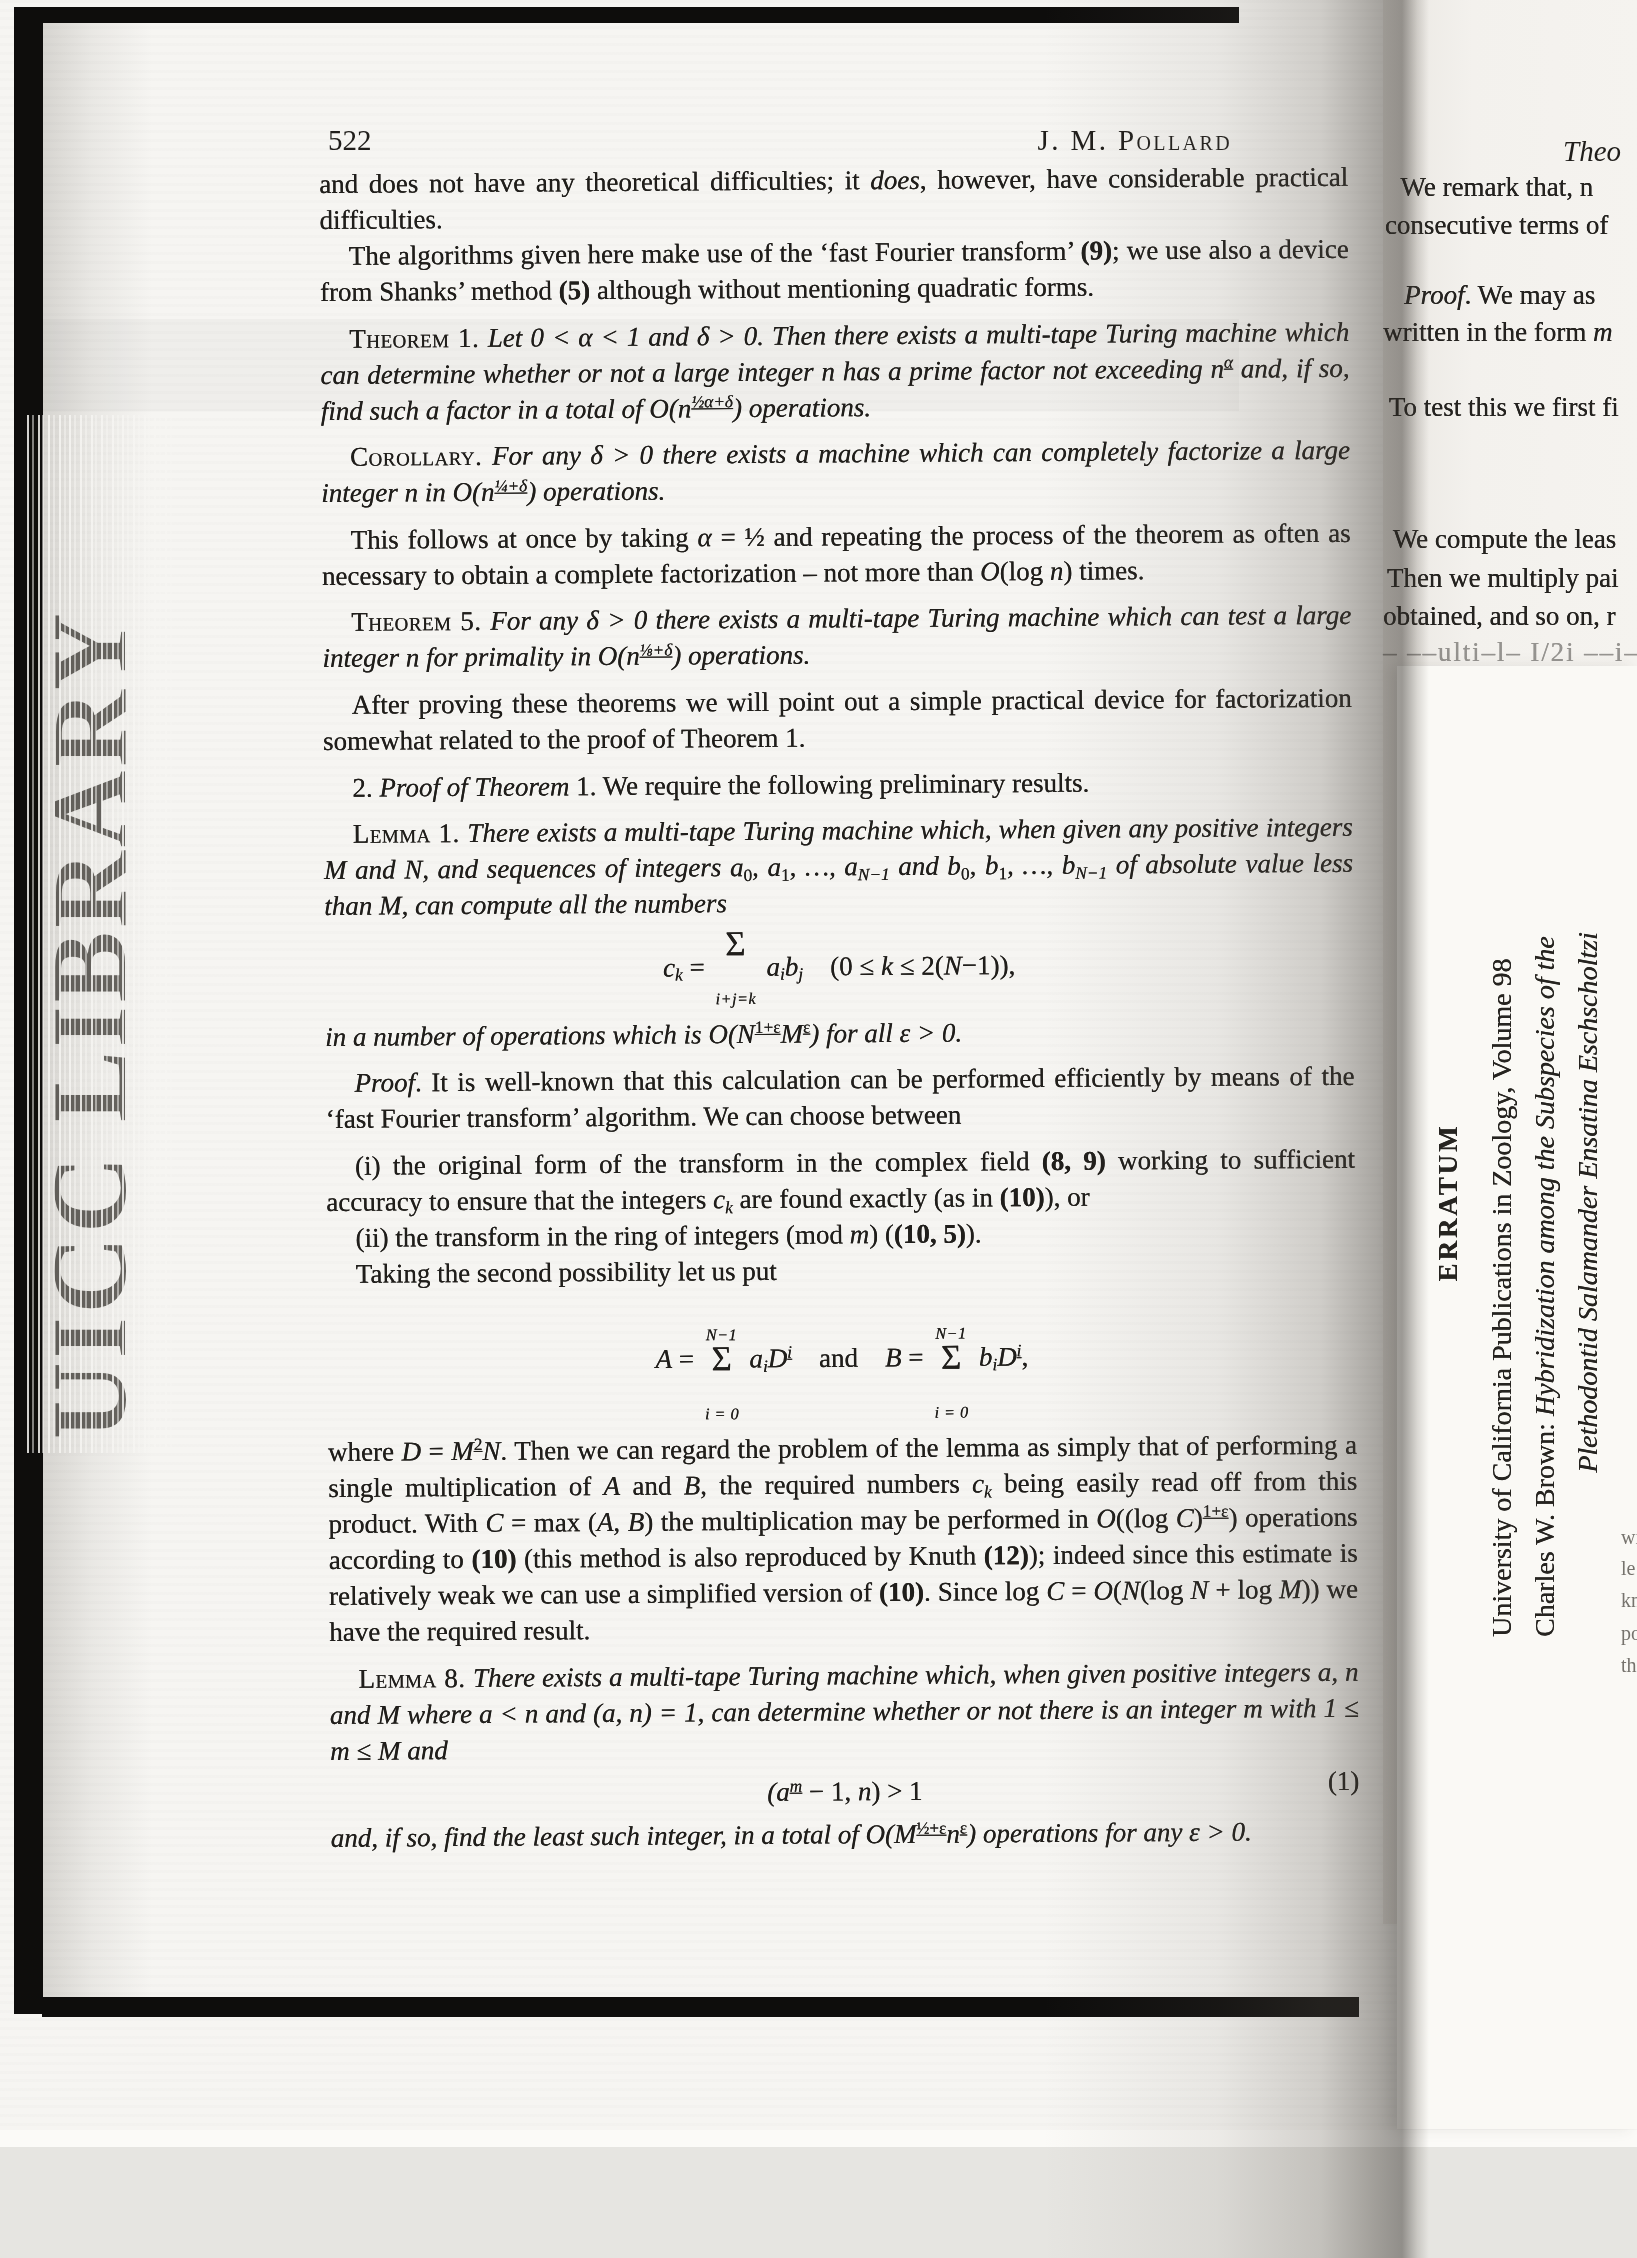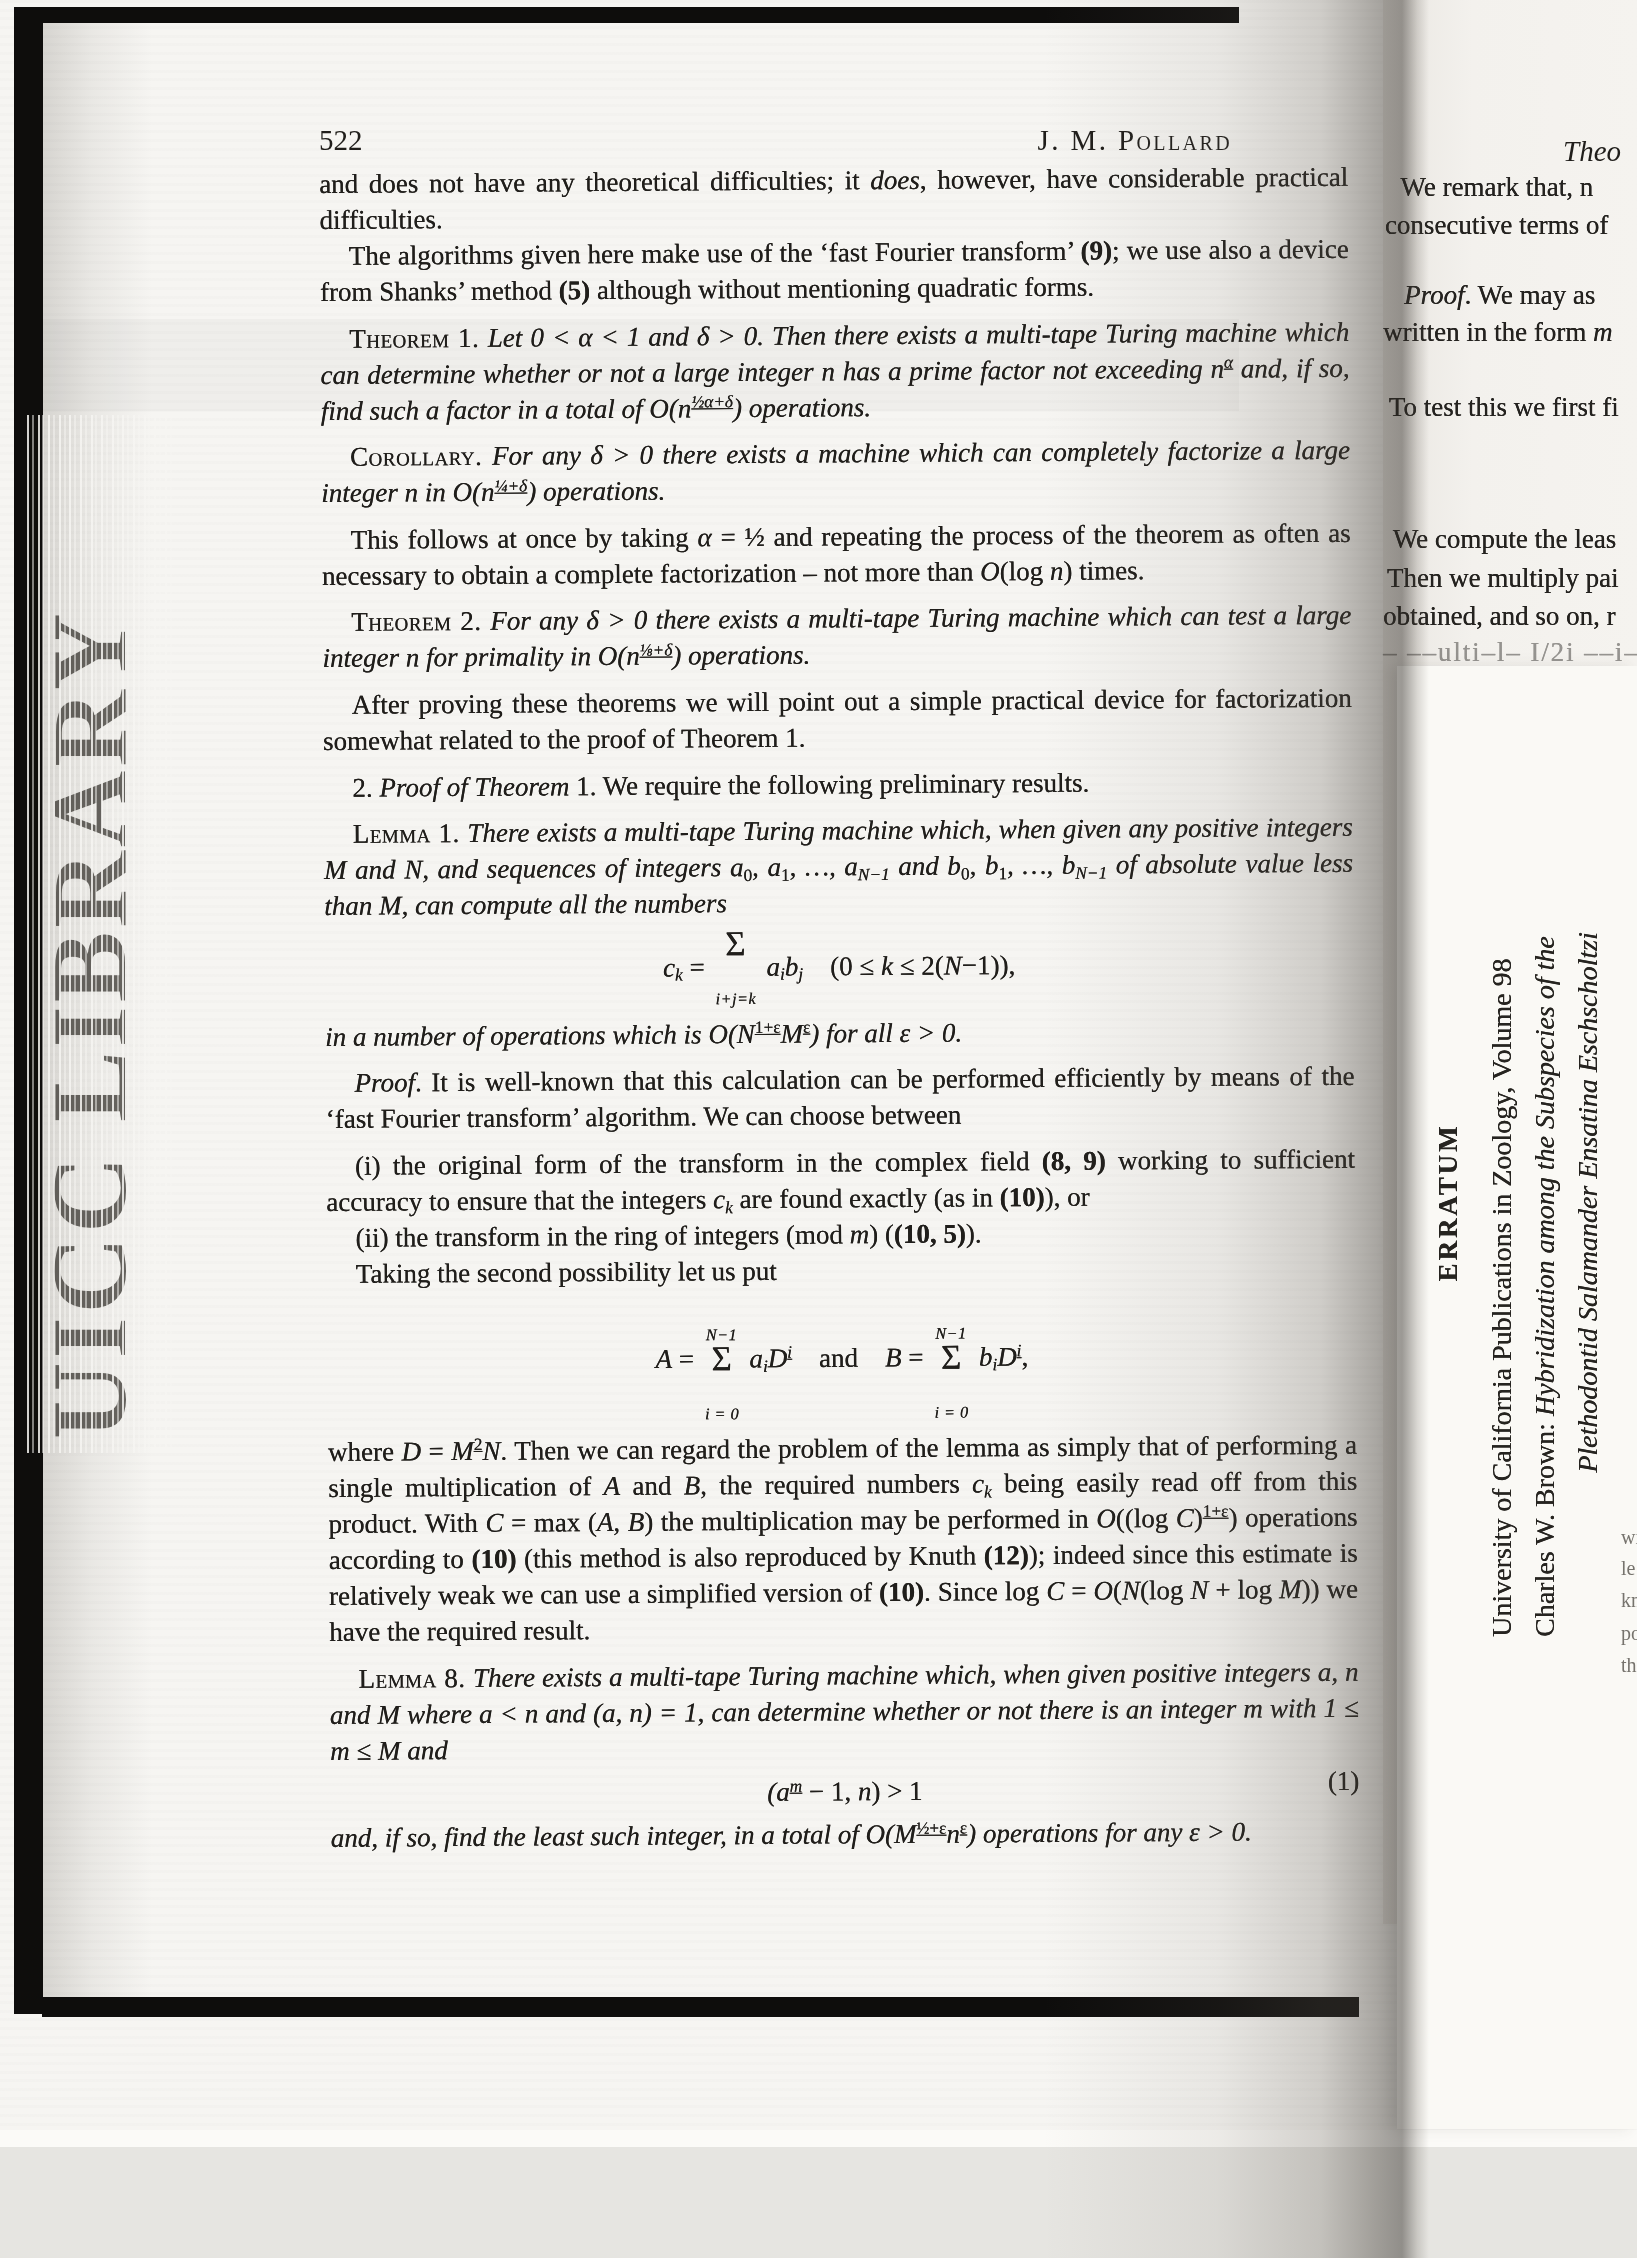--- a/index.html
+++ b/index.html
@@ -15,21 +15,21 @@
   .left-shade{position:absolute;left:42px;top:23px;width:111px;height:1974px;pointer-events:none;
       background:linear-gradient(to right,rgba(140,136,128,.30),rgba(140,136,128,.12) 45%,rgba(140,136,128,0));}
   .scanband{position:absolute;left:42px;top:319px;width:1197px;height:92px;background:rgba(120,115,108,.05);pointer-events:none;}
   .streaks{position:absolute;inset:0;pointer-events:none;
       background:repeating-linear-gradient(to bottom,rgba(0,0,0,.012) 0 2.9px,rgba(255,255,255,.012) 2.9px 5.8px,rgba(0,0,0,0) 5.8px 8.7px);}
   .crease{position:absolute;left:1043px;top:0;width:386px;height:2258px;pointer-events:none;z-index:30;
       background:linear-gradient(to right,rgba(108,102,94,0) 0%,rgba(108,102,94,.10) 45%,rgba(96,90,82,.26) 72%,
       rgba(66,61,54,.42) 86%,rgba(44,40,35,.46) 93%,rgba(90,84,76,.20) 97%,rgba(120,114,105,0) 100%);}
   
   .lp-header{position:absolute;left:319px;top:124px;width:1029px;font-size:29px;z-index:5;}
-  .pgnum{position:absolute;left:0;top:0;}
+  .pgnum{position:absolute;left:9px;top:0;}
   .author{position:absolute;left:0;right:116px;text-align:right;font-variant:small-caps;letter-spacing:2.4px;}
   .lp-body{position:absolute;left:319px;top:166px;width:1029px;font-size:27px;line-height:36px;
       text-align:justify;z-index:5;transform:rotate(-0.4deg);transform-origin:0 0;
       text-shadow:0.2px 0 0 currentColor;}
   .para.ind{text-indent:29px;}
   .sp{margin-top:10.6px;}
   .eq{text-align:center;margin:8.7px 0 6.8px;position:relative;text-indent:0;}
   .eqnum{position:absolute;right:0;top:-7.7px;}
   .i{font-style:italic;}
   .b{font-weight:700;}
@@ -76,21 +76,21 @@
     <span class="pgnum">522</span>
     <span class="author">J. M. Pollard</span>
   </div>
 
   <div class="lp-body">
       <div class="para"><span>and does not have any theoretical difficulties; it </span><span class="i">does</span><span>, however, have considerable practical difficulties.</span></div>
       <div class="para ind"><span>The algorithms given here make use of the ‘fast Fourier transform’ </span><span class="b">(9)</span><span>; we use also a device from Shanks’ method </span><span class="b">(5)</span><span> although without mentioning quadratic forms.</span></div>
       <div class="para ind sp"><span class="sc">Theorem 1. </span><span class="i">Let 0 &lt; α &lt; 1 and δ &gt; 0. Then there exists a multi-tape Turing machine which can determine whether or not a large integer n has a prime factor not exceeding n</span><sup class="i">α</sup><span class="i"> and, if so, find such a factor in a total of O(n</span><sup class="i">½α+δ</sup><span class="i">) operations.</span></div>
       <div class="para ind sp"><span class="sc">Corollary. </span><span class="i">For any δ &gt; 0 there exists a machine which can completely factorize a large integer n in O(n</span><sup class="i">¼+δ</sup><span class="i">) operations.</span></div>
       <div class="para ind sp"><span>This follows at once by taking </span><span class="i">α</span><span> = ½ and repeating the process of the theorem as often as necessary to obtain a complete factorization – not more than </span><span class="i">O</span><span>(log </span><span class="i">n</span><span>) times.</span></div>
-      <div class="para ind sp"><span class="sc">Theorem 2. </span><span class="i">For any δ &gt; 0 there exists a multi-tape Turing machine which can test a large integer n for primality in O(n</span><sup class="i">⅛+δ</sup><span class="i">) operations.</span></div>
+      <div class="para ind sp"><span class="sc">Theorem 5. </span><span class="i">For any δ &gt; 0 there exists a multi-tape Turing machine which can test a large integer n for primality in O(n</span><sup class="i">⅛+δ</sup><span class="i">) operations.</span></div>
       <div class="para ind sp"><span>After proving these theorems we will point out a simple practical device for factorization somewhat related to the proof of Theorem 1.</span></div>
       <div class="para ind sp"><span>2. </span><span class="i">Proof of Theorem</span><span> 1. We require the following preliminary results.</span></div>
       <div class="para ind sp"><span class="sc">Lemma 1. </span><span class="i">There exists a multi-tape Turing machine which, when given any positive integers M and N, and sequences of integers a</span><sub>0</sub><span class="i">, a</span><sub>1</sub><span class="i">, …, a</span><sub class="i">N−1</sub><span class="i"> and b</span><sub>0</sub><span class="i">, b</span><sub>1</sub><span class="i">, …, b</span><sub class="i">N−1</sub><span class="i"> of absolute value less than M, can compute all the numbers</span></div>
       <div class="eq"><span class="i">c</span><sub class="i">k</sub><span> = </span><span class="stk">
           <span class="m">Σ</span>
           <span class="bb">i+j=k</span>
         </span><span class="i"> a</span><sub class="i">i</sub><span class="i">b</span><sub class="i">j</sub><span>  (0 ≤ </span><span class="i">k</span><span> ≤ 2(</span><span class="i">N</span><span>−1)),</span></div>
       <div class="para"><span class="i">in a number of operations which is O(N</span><sup>1+ε</sup><span class="i">M</span><sup>ε</sup><span class="i">) for all ε &gt; 0.</span></div>
       <div class="para ind sp"><span class="i">Proof</span><span>. It is well-known that this calculation can be performed efficiently by means of the ‘fast Fourier transform’ algorithm. We can choose between</span></div>
       <div class="para ind sp"><span>(i) the original form of the transform in the complex field </span><span class="b">(8, 9)</span><span> working to sufficient accuracy to ensure that the integers </span><span class="i">c</span><sub class="i">k</sub><span> are found exactly (as in </span><span class="b">(10)</span><span>), or</span></div>

